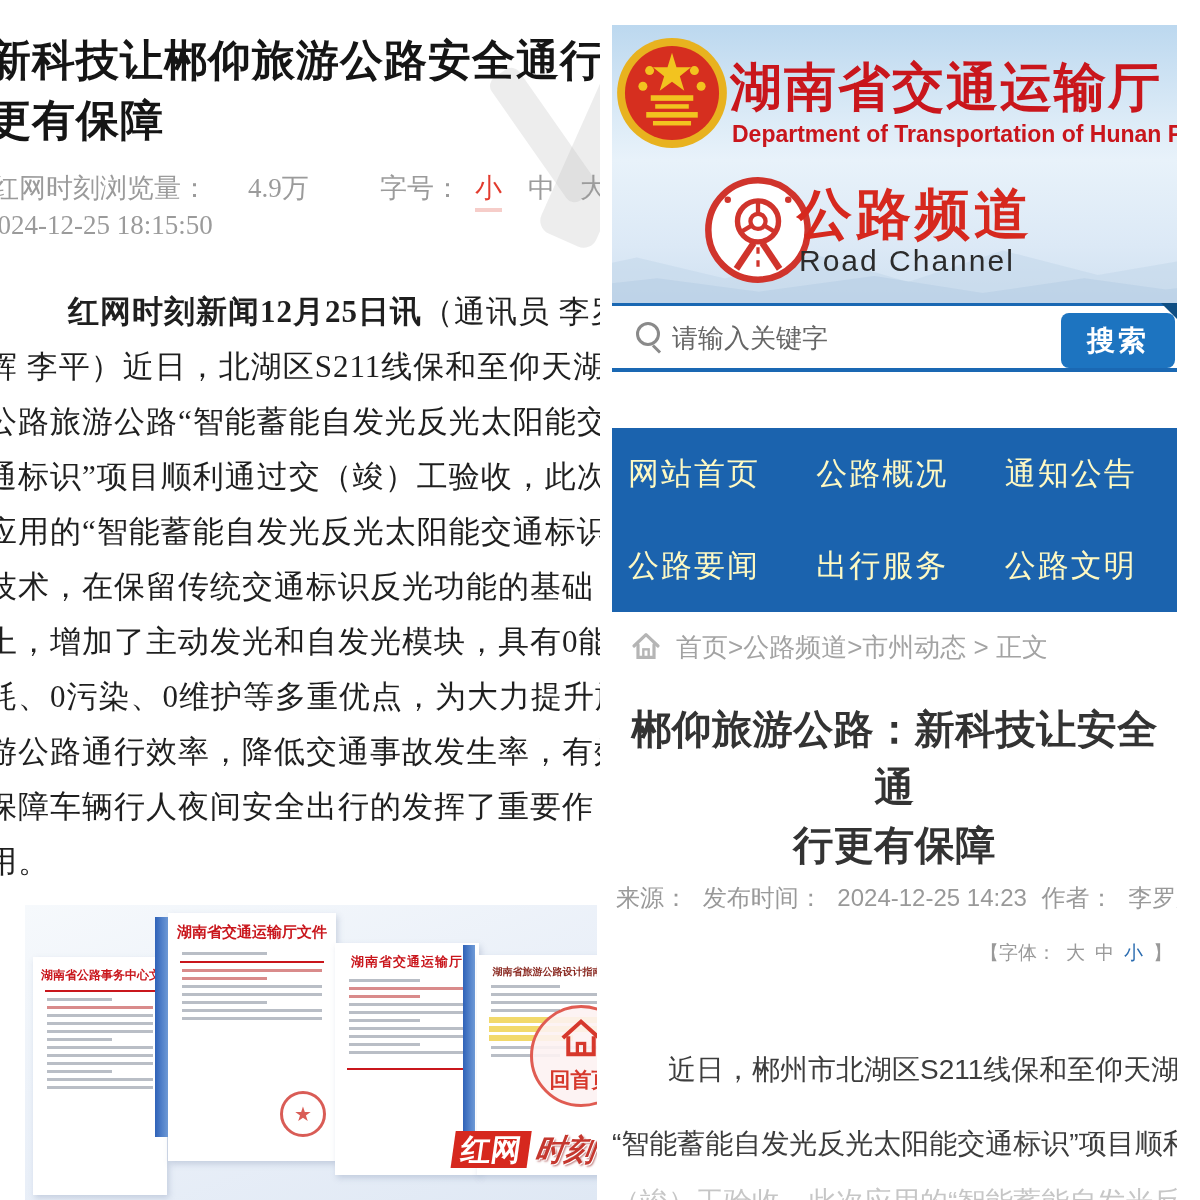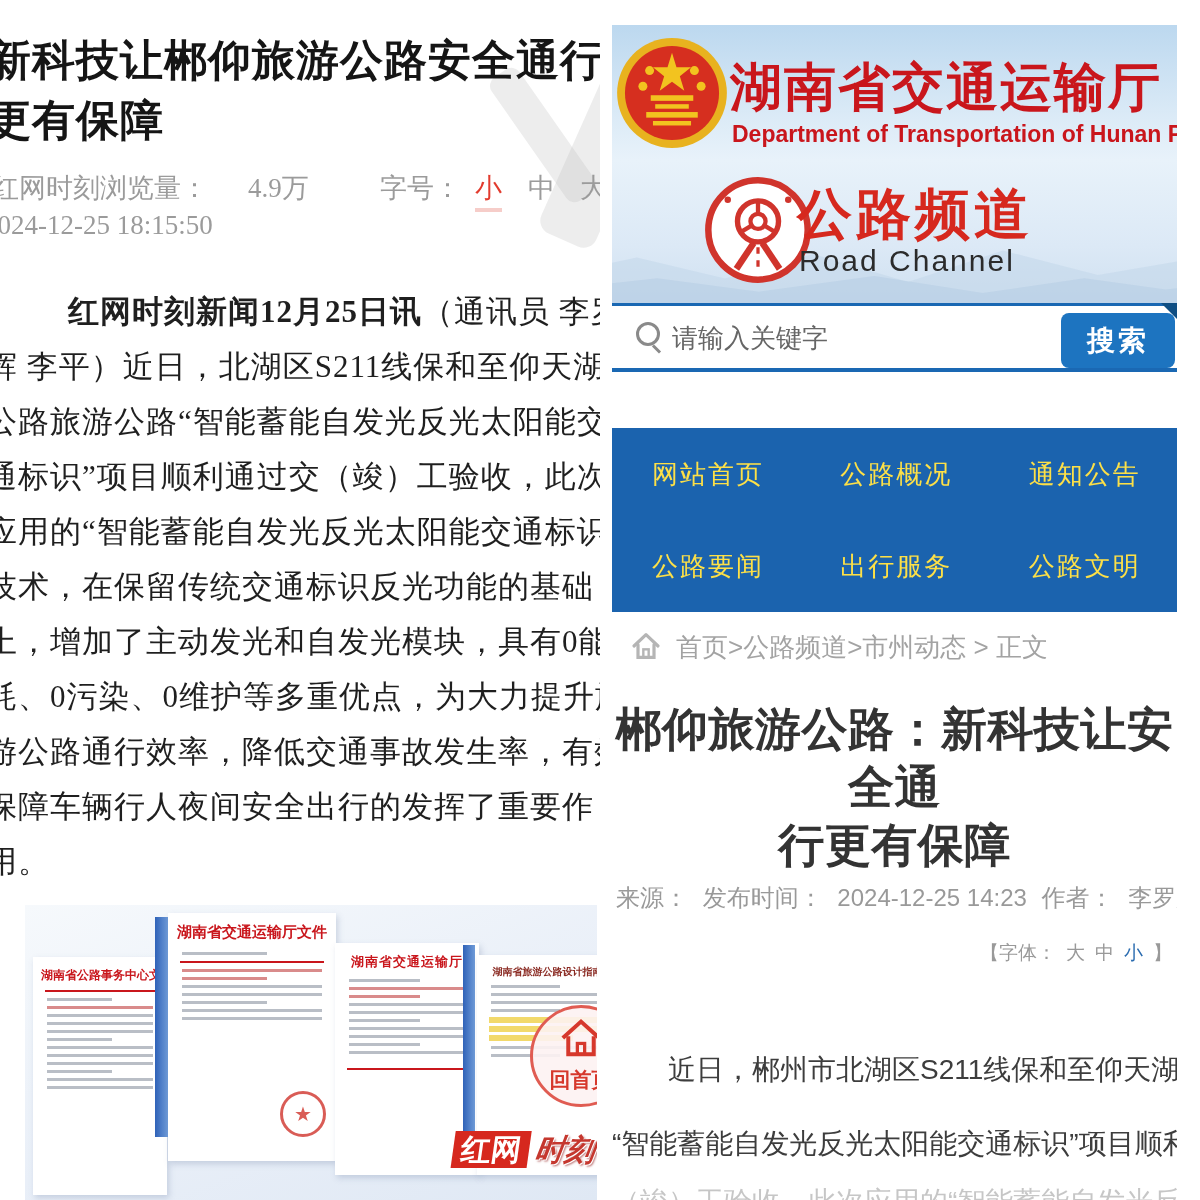--- a/index.html
+++ b/index.html
@@ -72,25 +72,25 @@
                 font-size:26px;color:#444;font-family:"Liberation Sans",sans-serif;background:transparent;}
   #search-input::placeholder{color:#666;}
   #search-btn{position:absolute;right:2px;top:7px;width:114px;height:55px;background:#1d74c0;color:#fff;
               font-size:28px;font-weight:bold;border:none;border-radius:8px;letter-spacing:3px;cursor:pointer;
               font-family:"Liberation Sans",sans-serif;}
   .corner-tri{position:absolute;right:0;top:-3px;width:16px;height:16px;background:#0f4e83;
               clip-path:polygon(100% 0,0 0,100% 100%);}
   #nav-menu{position:absolute;left:0;top:428px;width:100%;height:184px;background:#1b63ae;
             display:grid;grid-template-columns:1fr 1fr 1fr;grid-template-rows:1fr 1fr;
             align-items:center;padding:0;}
-  .nav-item{color:#fde047;font-size:26px;padding-left:40px;letter-spacing:2px;cursor:pointer;white-space:nowrap;}
+  .nav-item{color:#fef9c3;font-size:31px;padding-left:16px;letter-spacing:2px;cursor:pointer;white-space:nowrap;}
   #breadcrumb{position:absolute;left:18px;top:630px;height:42px;display:flex;align-items:flex-start;
               color:#a3a3a3;font-size:26px;}
   #breadcrumb svg{margin-right:14px;}
-  .art-title{position:absolute;left:0;top:700px;width:100%;text-align:center;font-size:46px;font-weight:bold;
+  .art-title{position:absolute;left:0;top:700px;width:100%;text-align:center;font-size:40px;font-weight:bold;
              color:#333;line-height:58px;letter-spacing:0.5px;}
   .art-meta{position:absolute;left:0;top:882px;width:100%;text-align:center;font-size:24px;color:#999;
             white-space:nowrap;}
   .art-meta span{margin:0 4px;}
   .font-row{position:absolute;left:0;top:940px;width:100%;text-align:right;font-size:19px;color:#999;}
   .font-row span{margin:0 5px;cursor:pointer;}
   .font-row .blue{color:#2b6cb0;}
   .rp-body{position:absolute;left:0;top:1040px;width:100%;font-size:28px;color:#3d3d3d;line-height:60px;}
   .rp-body .rl1{text-indent:56px;white-space:nowrap;margin-bottom:4px;}
   .rp-body .rl2{white-space:nowrap;margin-top:14px;}

